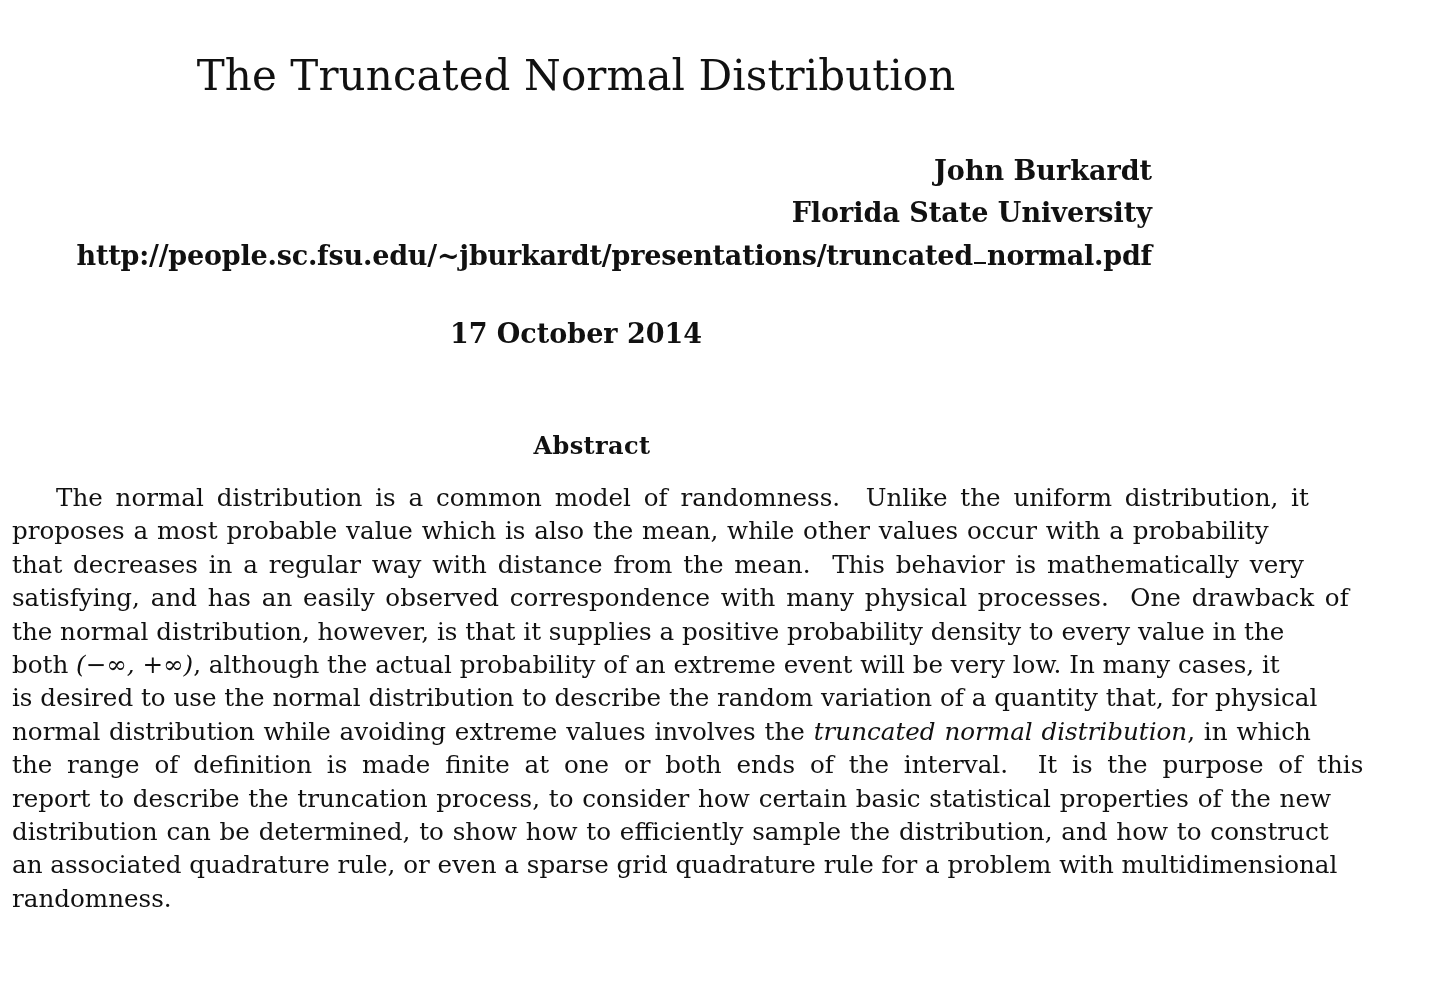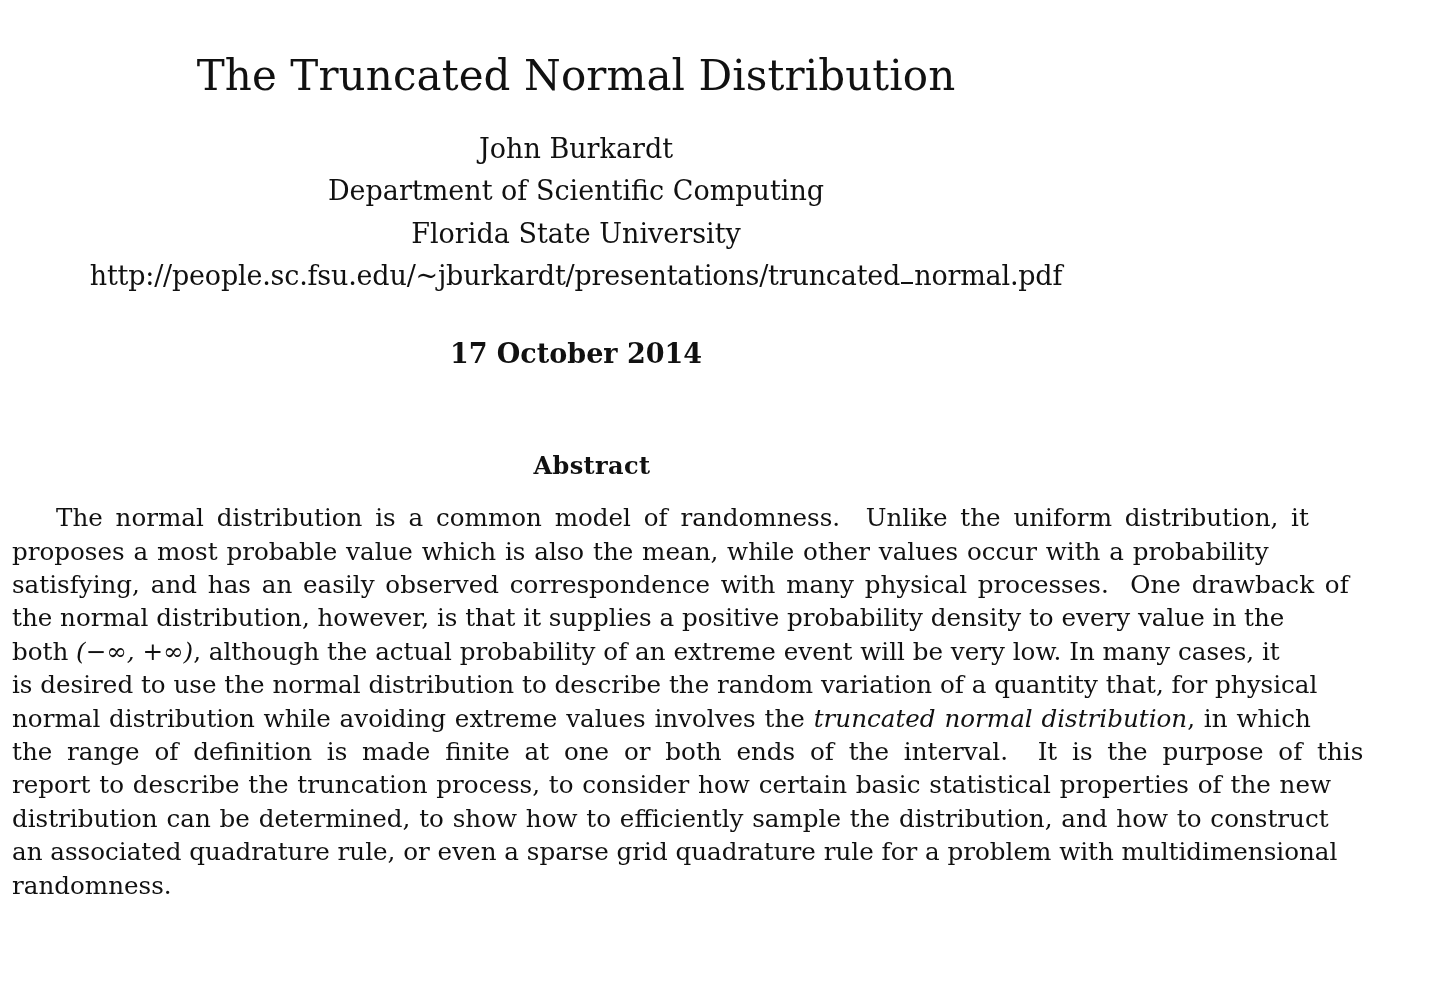--- a/index.html
+++ b/index.html
@@ -28,25 +28,25 @@
     text-align: center;
     font-size: 42px;
     line-height: 1.15;
     font-weight: 400;
     letter-spacing: 0.1px;
     margin: 0;
     padding-top: 52px;
   }
 
   .author-block {
-    text-align: center;
-    margin-top: 28px;
+    text-align: right;
+    margin-top: 50px;
     font-size: 27px;
     line-height: 1.56;
-    font-weight: 400;
+    font-weight: 700;
   }
   .author-block .line {
     display: block;
     white-space: nowrap;
   }
   .author-block .url {
     letter-spacing: -0.2px;
   }
   .url .usc {
     position: relative;
@@ -116,35 +116,35 @@
 </style>
 </head>
 <body>
 
 <div class="page">
 
   <h1 class="title">The Truncated Normal Distribution</h1>
 
   <div class="author-block">
     <span class="line">John Burkardt</span>
-    <span class="line">Department of Scientific Computing</span>
     <span class="line">Florida State University</span>
     <span class="line url"><span>http://people.sc.fsu.edu/~jburkardt/presentations/truncated</span><span class="usc"></span><span>normal.pdf</span></span>
   </div>
 
   <div class="date">17 October 2014</div>
 
   <div class="abstract-heading">Abstract</div>
 
   <div class="abstract-body">
 
     <span class="tline s3"><span class="ind"></span><span>The normal distribution is a common model of randomness.</span>&nbsp; <span>Unlike the uniform distribution, it</span></span>
 
     <span class="tline s1"><span>proposes a most probable value which is also the mean, while other values occur with a probability</span></span>
 
+    <span class="tline s2"><span>that decreases in a regular way with distance from the mean.</span>&nbsp; <span>This behavior is mathematically very</span></span>
 
     <span class="tline s2"><span>satisfying, and has an easily observed correspondence with many physical processes.</span>&nbsp; <span>One drawback of</span></span>
 
     <span class="tline s0"><span>the normal distribution, however, is that it supplies a positive probability density to every value in the</span></span>
 
     <span class="tline s0"><span>both</span> <span class="math"><span>(</span><span class="inf">−∞</span><span>, </span><span class="inf">+∞</span><span>)</span></span><span>, although the actual probability of an extreme event will be very low. In many cases, it</span></span>
 
     <span class="tline s0"><span>is desired to use the normal distribution to describe the random variation of a quantity that, for physical</span></span>
 
 

